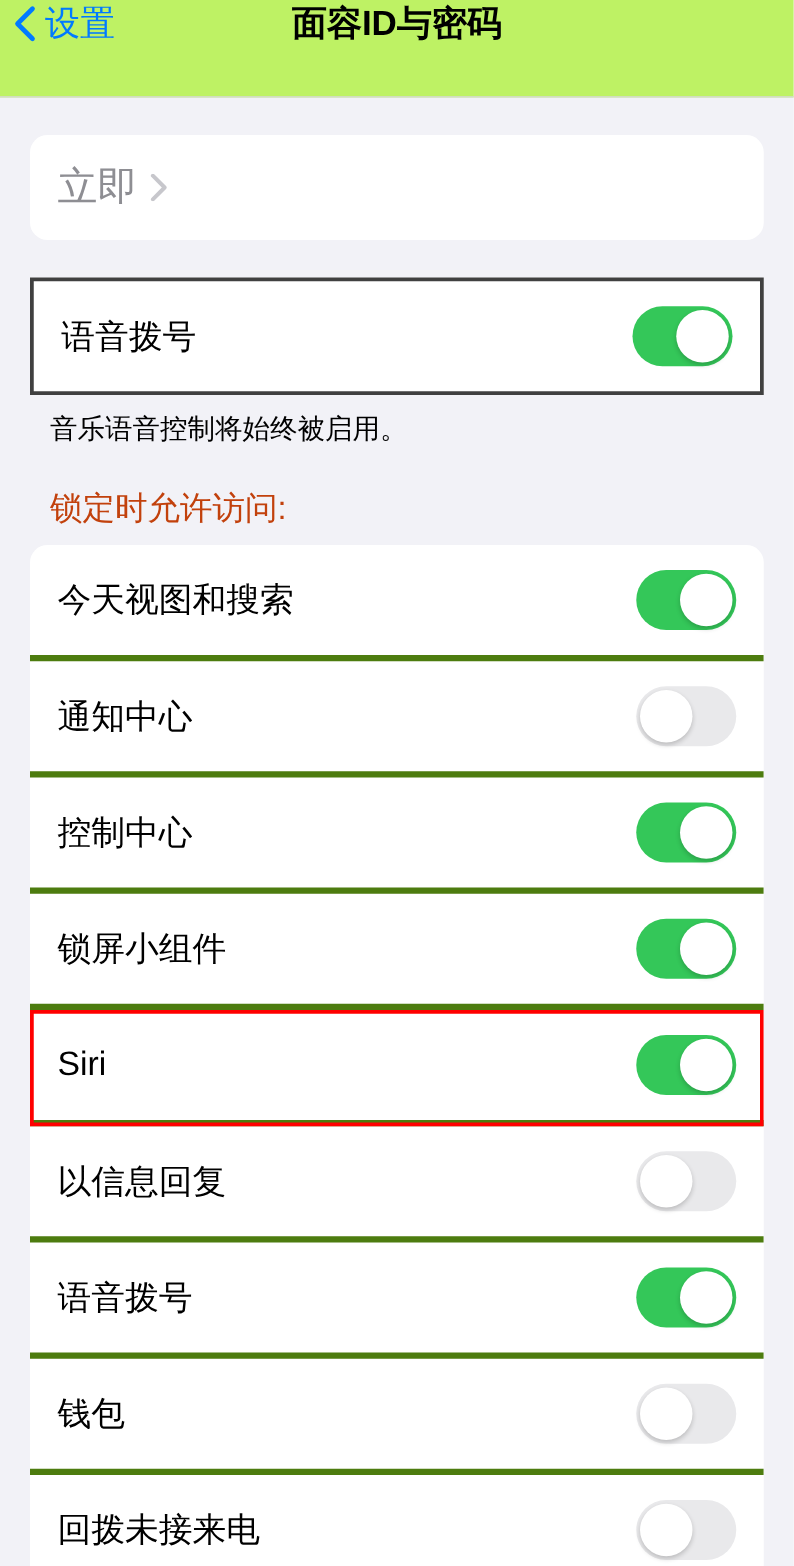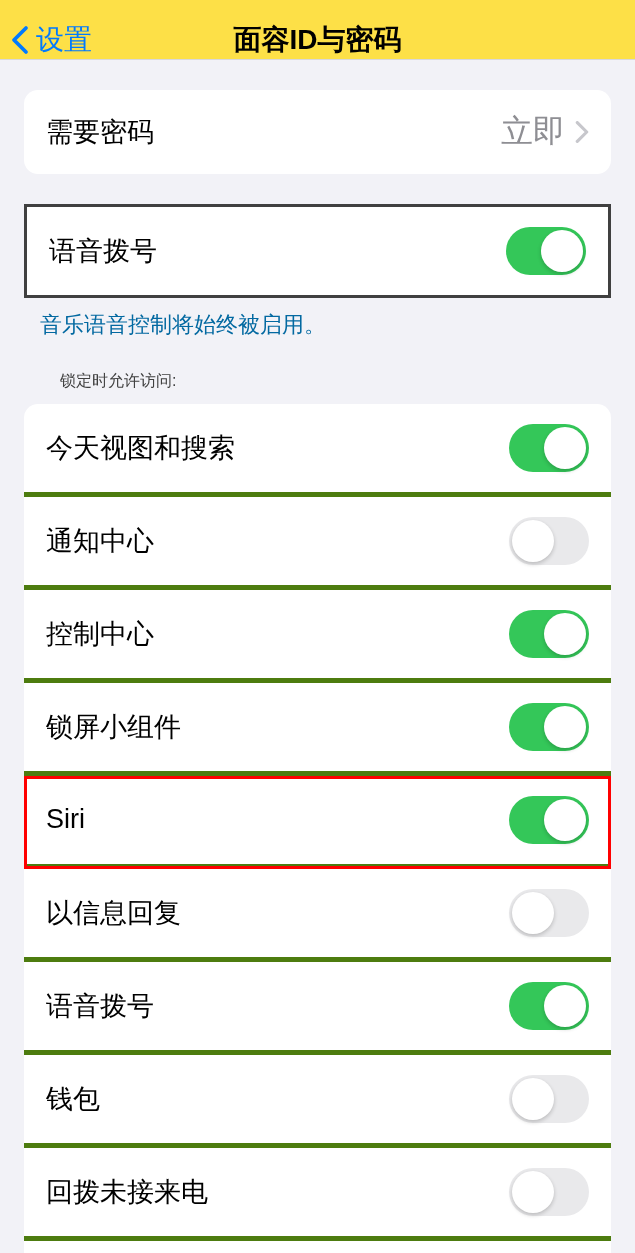--- a/index.html
+++ b/index.html
@@ -9,25 +9,25 @@
       -webkit-font-smoothing: antialiased;
     }
     body {
       width: 635px;
       height: 1253px;
       background: #f2f2f7;
       font-family: -apple-system, "PingFang SC", "Helvetica Neue", sans-serif;
       overflow: hidden;
     }
     .nav-bar {
-      height: 60px;
-      background: #fde047;
+      height: 78px;
+      background: #bef264;
       border-bottom: 1px solid #d8d8dc;
       display: flex;
-      align-items: flex-end;
+      align-items: flex-start;
       position: relative;
       padding: 0 10px;
     }
     .back-btn {
       display: flex;
       align-items: center;
       color: #007aff;
       font-size: 28px;
       cursor: pointer;
     }
@@ -122,28 +122,28 @@
       box-shadow: 0 2px 4px rgba(0,0,0,0.2);
     }
     .toggle.on .knob {
       right: 3px;
     }
     .toggle.off .knob {
       left: 3px;
     }
     .footer-text {
       font-size: 22px;
-      color: #0369a1;
+      color: #000000;
       padding: 12px 40px 0 40px;
       line-height: 1.4;
     }
     .header-text {
-      font-size: 16px;
-      color: #404040;
-      padding: 0 40px 12px 60px;
+      font-size: 26px;
+      color: #c2410c;
+      padding: 0 40px 12px 40px;
     }
     .section.with-header {
       margin-top: 30px;
     }
   </style>
 </head>
 <body>
 
 <div class="nav-bar">
   <div class="back-btn">
@@ -153,21 +153,20 @@
     <span>设置</span>
   </div>
   <div class="nav-title">面容ID与密码</div>
 </div>
 
 <div class="content">
 
   <div class="section">
     <div class="card">
       <div class="row">
-        <div class="row-label">需要密码</div>
         <div class="row-right">
           <span class="row-value">立即</span>
           <svg class="chevron" viewBox="0 0 8 14">
             <polyline points="1,1 7,7 1,13" fill="none" stroke="#c7c7cc" stroke-width="2" stroke-linecap="round" stroke-linejoin="round"></polyline>
           </svg>
         </div>
       </div>
     </div>
   </div>
 

